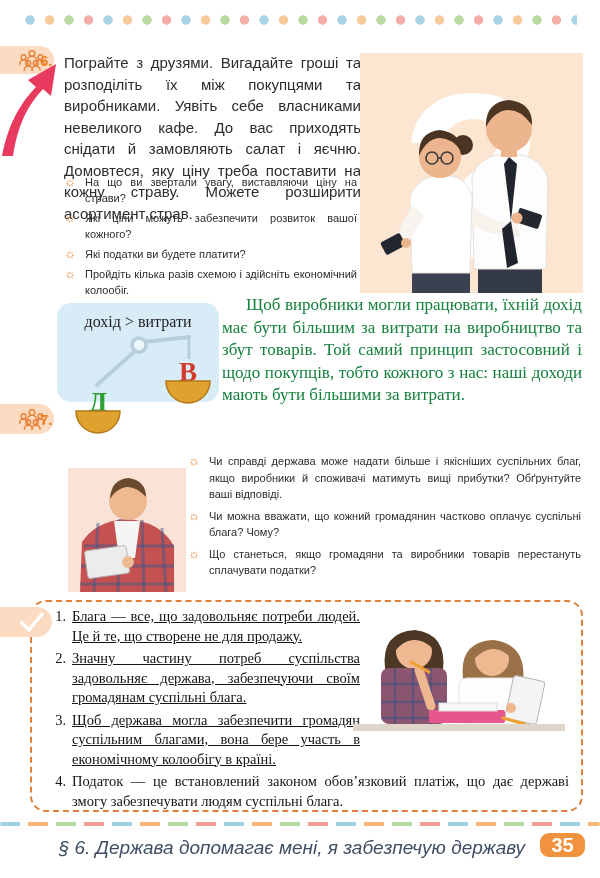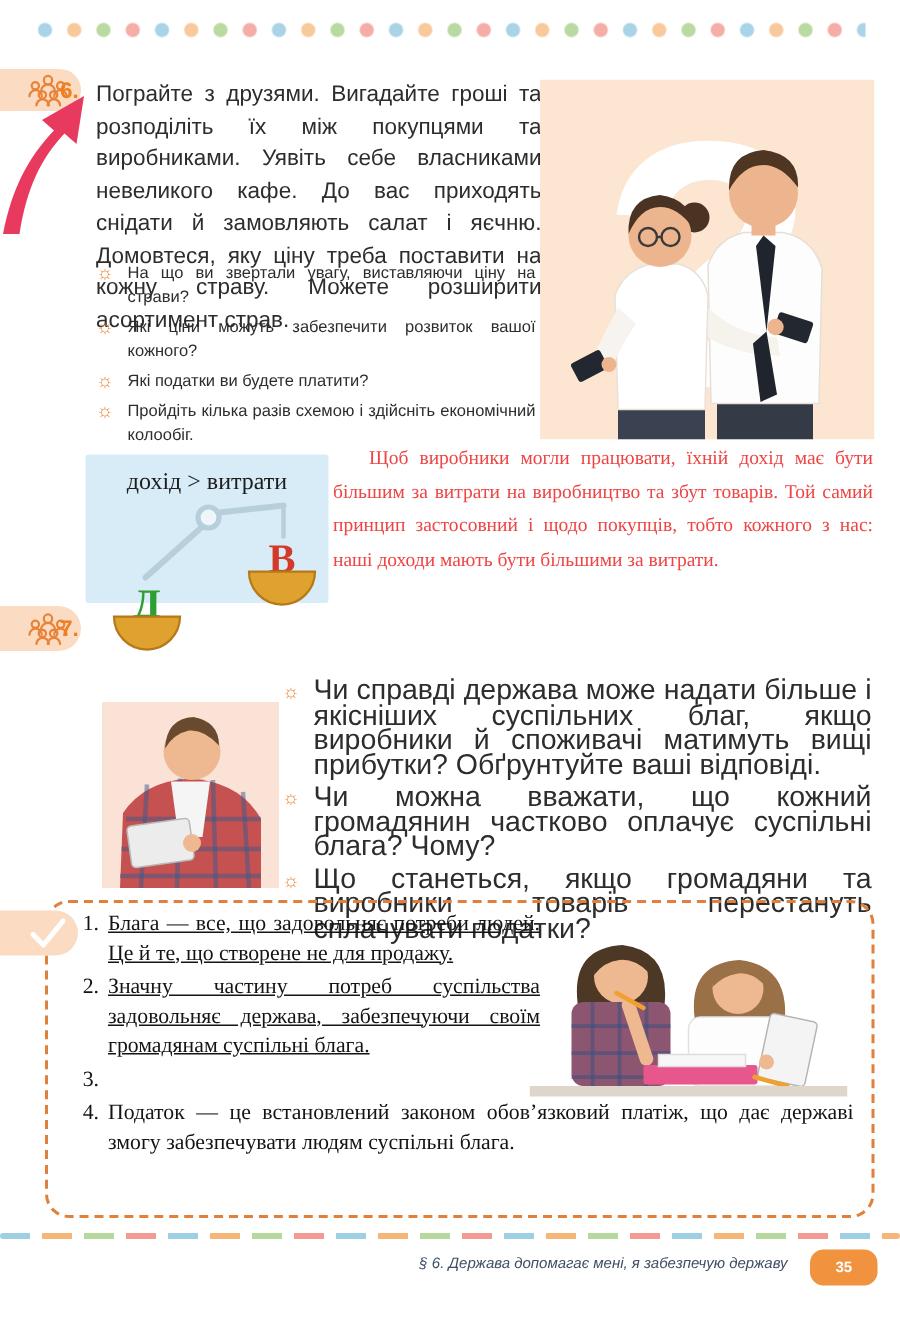--- a/index.html
+++ b/index.html
@@ -15,51 +15,51 @@
       radial-gradient(circle 5px at 44px 5px,  #b9daa0 4.4px, transparent 5px),
       radial-gradient(circle 5px at 63.5px 5px,#f5ada7 4.4px, transparent 5px);
     background-size:78px 10px;}
 
   
   .tab{left:0;background:#fbdcc2;border-radius:0 15px 15px 0;display:flex;align-items:center;justify-content:flex-end;padding-right:7px;box-sizing:border-box;}
   .tab svg{display:block;}
 
   .exnum{font-weight:bold;color:#f07f1f;font-size:15px;}
   .bodytext{font-size:15px;line-height:21.5px;text-align:justify;}
-  .seriftext{font-family:"Liberation Serif",serif;color:#ef4444;font-size:13px;line-height:22.5px;text-align:justify;}
+  .seriftext{font-family:"Liberation Serif",serif;color:#15803d;font-size:17px;line-height:22.5px;text-align:justify;}
 
   .bullets{display:flex;flex-direction:column;}
   .bullet{display:flex;align-items:flex-start;}
   .bullet .sun{color:#f08a3c;font-size:13px;width:21px;flex:0 0 21px;line-height:16px;}
   .b6 .bullet{margin-bottom:4px;}
   .b6 .btxt{font-size:11px;line-height:16px;text-align:justify;width:272px;}
   .b7 .bullet{margin-bottom:5px;}
-  .b7 .btxt{font-size:19px;line-height:16.5px;text-align:justify;width:372px;}
-
-  .infobox{left:57px;top:303px;width:162px;height:99px;background:#d8ecf8;border-radius:2px;}
+  .b7 .btxt{font-size:11px;line-height:16.5px;text-align:justify;width:372px;}
+
+  .infobox{left:57px;top:303px;width:162px;height:99px;background:#d8ecf8;border-radius:14px;}
   .formula{font-family:"Liberation Serif",serif;color:#1d1d1d;font-size:16px;text-align:center;margin-top:10px;}
 
   .summary{left:30px;top:600px;width:553px;height:212px;border:2px dashed #e0803a;border-radius:16px;box-sizing:border-box;padding:5px 12px 0 10px;}
   .sitem{display:flex;margin-bottom:3px;font-family:"Liberation Serif",serif;color:#141414;font-size:14.5px;line-height:19.5px;}
   .sitem .num{flex:0 0 24px;text-align:right;padding-right:6px;}
   .sitem .stxt{text-align:justify;}
   .narrow .stxt{width:288px;text-decoration:underline;}
   .wide .stxt{width:505px;}
 
   .mline{left:0;top:822px;width:600px;height:4px;
     background:repeating-linear-gradient(90deg,
       #9fcfe3 0 20px, transparent 20px 28px,
       #f6b678 28px 48px, transparent 48px 56px,
       #b5d89d 56px 76px, transparent 76px 84px,
       #f19b94 84px 104px, transparent 104px 112px);
     border-radius:2px;}
 
-  .footer{right:75px;top:837px;font-style:italic;font-size:10px;color:#3f4e63;}
+  .footer{right:75px;top:837px;font-style:italic;font-size:19px;color:#3f4e63;}
   .badge{right:15px;top:833px;width:45px;height:24px;background:#f0923e;border-radius:9px;
-         color:#fff;font-weight:bold;font-size:10px;display:flex;align-items:center;justify-content:center;}
+         color:#fff;font-weight:bold;font-size:20px;display:flex;align-items:center;justify-content:center;}
 </style>
 </head>
 <body>
 
 <div class="page">
 
   <div class="abs dots"></div>
 
   <div class="abs tab" style="top:46px;width:54px;height:28px;">
     <svg width="30" height="24" viewBox="0 0 32 24">
@@ -208,20 +208,21 @@
     <div class="sitem narrow">
       <span class="num">1.</span>
       <span class="stxt">Блага — все, що задовольняє потреби людей. Це й те, що створене не для продажу.</span>
     </div>
     <div class="sitem narrow">
       <span class="num">2.</span>
       <span class="stxt">Значну частину потреб суспільства задовольняє держава, забезпечуючи своїм громадянам суспільні блага.</span>
     </div>
     <div class="sitem narrow">
       <span class="num">3.</span>
+      <span class="stxt">Щоб держава могла забезпечити громадян суспільним благами, вона бере участь в економічному колообігу в країні.</span>
     </div>
     <div class="sitem wide">
       <span class="num">4.</span>
       <span class="stxt">Податок — це встановлений законом обов’язковий платіж, що дає державі змогу забезпечувати людям суспільні блага.</span>
     </div>
 
     <svg class="abs" style="right:16px;top:4px;" width="212" height="142" viewBox="0 0 212 142">
       <g>
         <path d="M32,62 Q28,26 62,24 Q94,28 90,64 L88,110 L34,110 Z" fill="#4d3826"></path>
         <circle cx="61" cy="45" r="18" fill="#eeb890"></circle>

